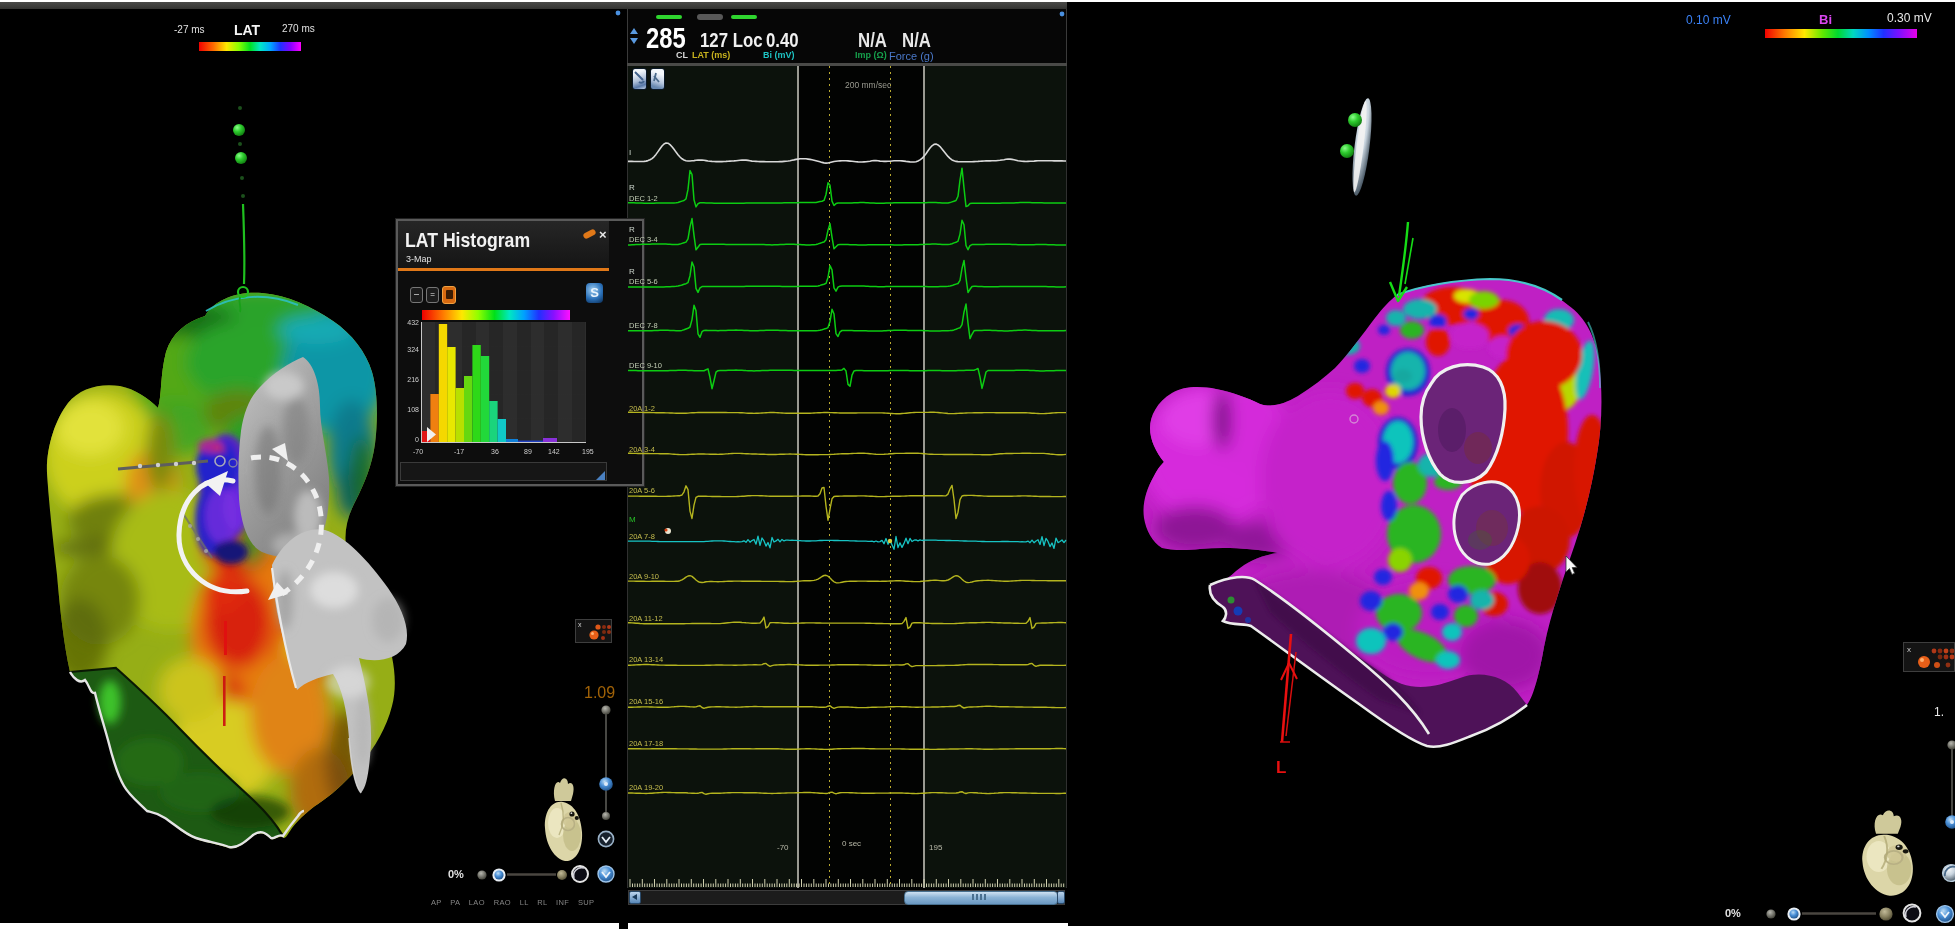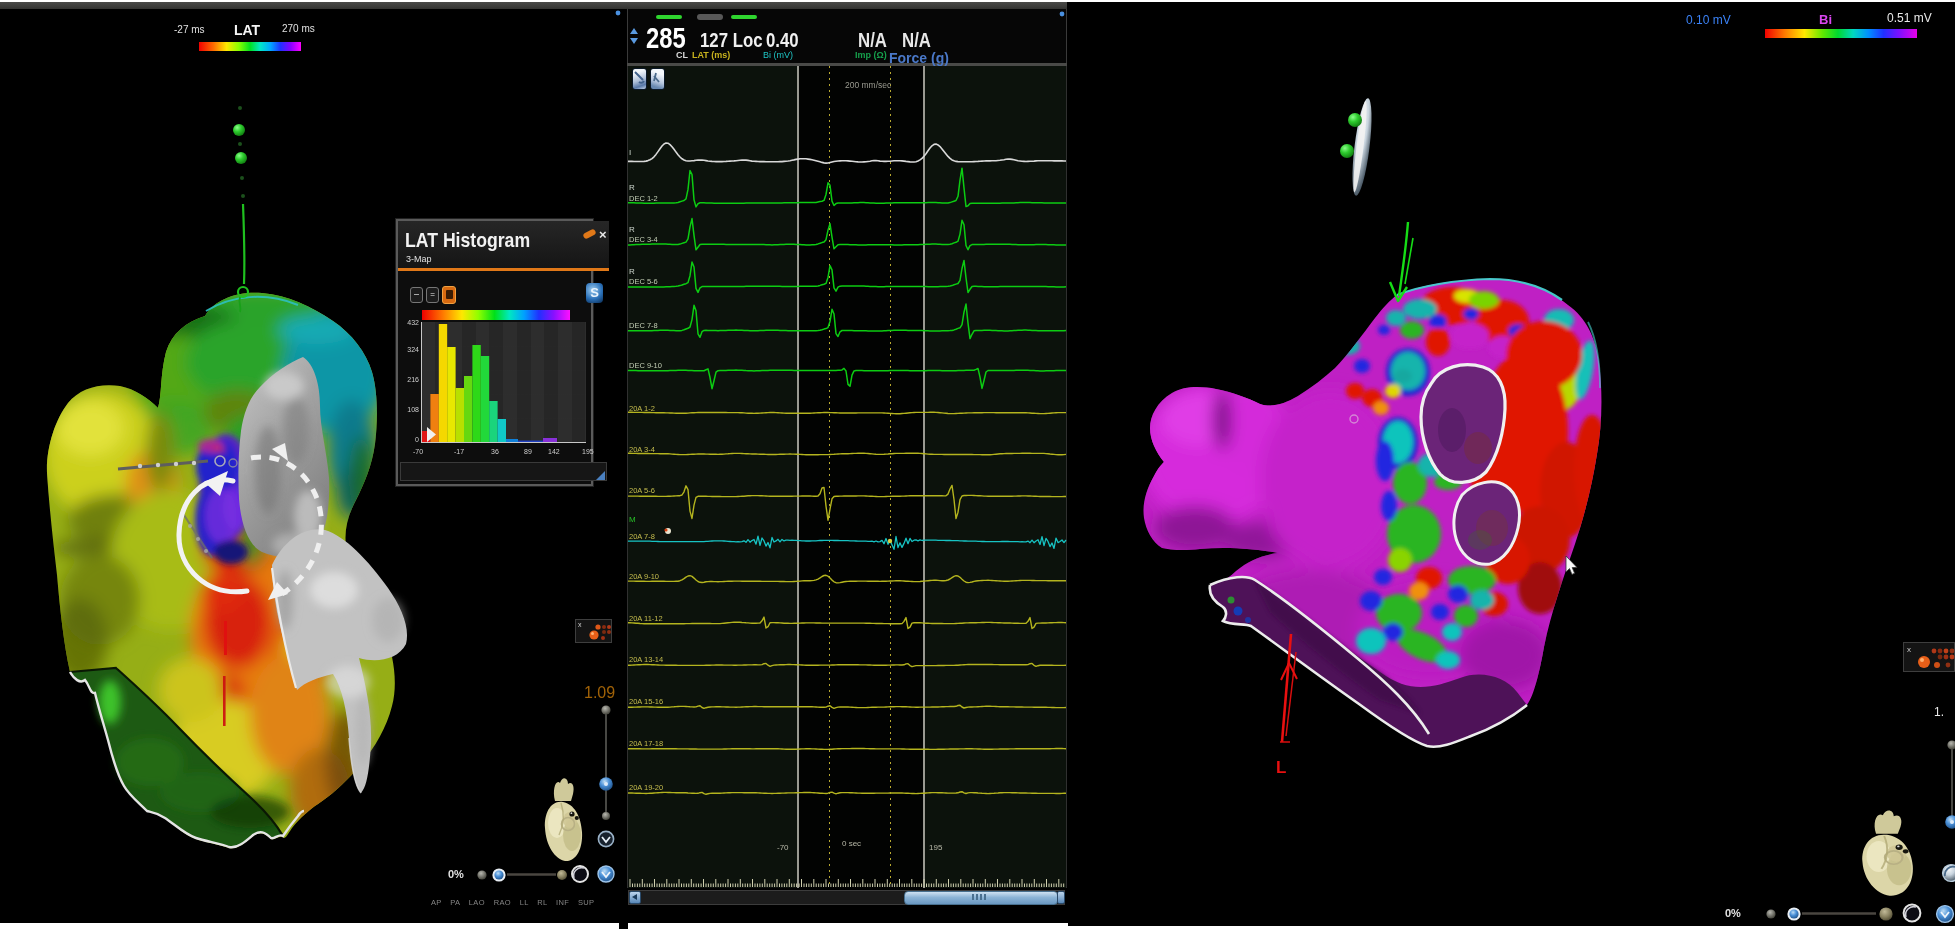--- a/index.html
+++ b/index.html
@@ -26,23 +26,23 @@
 <div class="a" style="left:656px;top:15px;width:26px;height:4px;background:#2fd52f;border-radius:2px"></div>
 <div class="a" style="left:697px;top:14px;width:26px;height:6px;background:#585858;border-radius:3px"></div>
 <div class="a" style="left:731px;top:15px;width:26px;height:4px;background:#2fd52f;border-radius:2px"></div>
 <div class="a" style="left:646px;top:22px;width:44px;height:28px;color:#fff;font-size:29px;font-weight:bold;transform:scaleX(.82);transform-origin:left top">285</div>
 <div class="a" style="left:700px;top:29px;color:#f0f0f0;font-size:20px;font-weight:bold;transform:scaleX(.84);transform-origin:left top">127 Loc</div>
 <div class="a" style="left:766px;top:29px;color:#f0f0f0;font-size:20px;font-weight:bold;transform:scaleX(.84);transform-origin:left top">0.40</div>
 <div class="a" style="left:858px;top:29px;color:#e8e8e8;font-size:20px;font-weight:bold;transform:scaleX(.84);transform-origin:left top">N/A</div>
 <div class="a" style="left:902px;top:29px;color:#e8e8e8;font-size:20px;font-weight:bold;transform:scaleX(.84);transform-origin:left top">N/A</div>
 <div class="a" style="left:676px;top:50px;color:#d8d8d8;font-size:9px;font-weight:bold">CL</div>
 <div class="a" style="left:692px;top:50px;color:#c8b31e;font-size:9px;font-weight:bold">LAT (ms)</div>
-<div class="a" style="left:763px;top:50px;color:#1ec3c3;font-size:9px;font-weight:normal">Bi (mV)</div>
+<div class="a" style="left:763px;top:50px;color:#1ec3c3;font-size:9px;font-weight:bold">Bi (mV)</div>
 <div class="a" style="left:855px;top:50px;color:#16a04c;font-size:9px;font-weight:bold">Imp (Ω)</div>
-<div class="a" style="left:889px;top:50px;color:#4a78c8;font-size:14px;font-weight:bold">Force (g)</div>
+<div class="a" style="left:889px;top:50px;color:#4a78c8;font-size:11px;font-weight:normal">Force (g)</div>
 
 <svg class="a" style="left:0;top:0" width="1100" height="60">
  <polygon points="630,34 638,34 634,28" fill="#5a9ae0"></polygon>
  <polygon points="630,38 638,38 634,44" fill="#5a9ae0"></polygon>
  <circle cx="618" cy="13" r="2.4" fill="#4a90e0"></circle>
  <circle cx="1062" cy="14" r="2.4" fill="#4a90e0"></circle>
 </svg>
 
 <div class="a" style="left:632px;top:68px;width:15px;height:22px;border-radius:3px;background:linear-gradient(160deg,#f2f6fa 20%,#aebfd8 55%,#5878a8 80%,#c5d4e8);border:1px solid #0a1828"></div>
 <div class="a" style="left:650px;top:68px;width:15px;height:22px;border-radius:3px;background:linear-gradient(200deg,#f4f8fc 25%,#b8c8e0 60%,#6888b0 85%);border:1px solid #0a1828"></div>
@@ -51,21 +51,21 @@
  <path d="M24,5 L22,13 M22,8 L27,14" stroke="#4a6a8c" stroke-width="1.8" fill="none"></path>
 </svg>
 
 <div class="a" style="left:174px;top:24px;color:#e0e0e0;font-size:10px">-27 ms</div>
 <div class="a" style="left:234px;top:22px;color:#f5f5f5;font-size:14px;font-weight:bold">LAT</div>
 <div class="a" style="left:282px;top:23px;color:#e0e0e0;font-size:10px">270 ms</div>
 <div class="a" style="left:199px;top:42px;width:102px;height:9px;background:linear-gradient(90deg,#f00000,#ff6a00 14%,#ffe800 27%,#8aff00 39%,#00e020 50%,#00e8c8 60%,#00a8ff 70%,#2030ff 80%,#8800ff 90%,#ff00ff)"></div>
 
 <div class="a" style="left:1686px;top:13px;color:#3b82f6;font-size:12px">0.10 mV</div>
 <div class="a" style="left:1819px;top:12px;color:#d946ef;font-size:13px;font-weight:bold">Bi</div>
-<div class="a" style="left:1887px;top:11px;color:#e8e8e8;font-size:12px">0.51 mV</div>
+<div class="a" style="left:1887px;top:11px;color:#e8e8e8;font-size:12px">0.30 mV</div>
 <div class="a" style="left:1765px;top:29px;width:152px;height:9px;background:linear-gradient(90deg,#f00000,#ff7a00 13%,#ffe800 26%,#60e800 38%,#00d830 48%,#00d8c0 58%,#0090ff 68%,#2030ff 78%,#7a10ff 88%,#e800e8)"></div>
 
 <svg class="a" style="left:0;top:0" width="1955" height="929" viewBox="0 0 1955 929">
 <defs>
  <filter id="b5" x="-30%" y="-30%" width="160%" height="160%">
         <feGaussianBlur stdDeviation="5"></feGaussianBlur>
       </filter>
  <filter id="b8" x="-30%" y="-30%" width="160%" height="160%">
         <feGaussianBlur stdDeviation="8"></feGaussianBlur>
       </filter>
@@ -418,21 +418,21 @@
       <circle cx="1794" cy="914" r="4.6" fill="url(#bluk)"></circle>
  <line x1="1802" y1="913.5" x2="1876" y2="913.5" stroke="#4a4640" stroke-width="2.6"></line>
  <circle cx="1886" cy="914" r="6.6" fill="url(#bgek)"></circle>
  <circle cx="1912" cy="913" r="8.4" fill="#0c0c14" stroke="#e4e4e4" stroke-width="2"></circle>
  <path d="M1906,917 A8,8 0 0 1 1916,907" stroke="#cfcfd8" stroke-width="1.6" fill="none"></path>
  <circle cx="1945" cy="914" r="8.4" fill="url(#bluk)" stroke="#9ec4e8" stroke-width="1.4"></circle>
  <path d="M1941,912 L1945,917 L1949,912" stroke="#eef4fa" stroke-width="1.8" fill="none"></path>
 </g>
 </svg>
 
-<div class="a" style="left:396px;top:219px;width:197px;height:267px;background:#0d0d0d;border:2px solid #5a5a5a;outline:1px solid #222">
+<div class="a" style="left:396px;top:219px;width:248px;height:267px;background:#0d0d0d;border:2px solid #5a5a5a;outline:1px solid #222">
  <div class="a" style="left:0;top:0;width:211px;height:47px;background:linear-gradient(#262626,#151515)"></div>
  <div class="a" style="left:7px;top:7px;color:#f2f2f2;font-size:21px;font-weight:bold;transform:scaleX(.84);transform-origin:left top;white-space:nowrap">LAT Histogram</div>
  <div class="a" style="left:8px;top:33px;color:#e0e0e0;font-size:9px">3-Map</div>
  <div class="a" style="left:185px;top:10px;width:13px;height:6px;background:#e07818;border-radius:3px;transform:rotate(-28deg)"></div>
  <div class="a" style="left:201px;top:6px;color:#e8e8e8;font-size:13px;font-weight:bold">×</div>
  <div class="a" style="left:0;top:47px;width:211px;height:3px;background:#e07818"></div>
 
  <div class="a" style="left:12px;top:66px;width:13px;height:16px;background:#1c1c1c;border:1.5px solid #777;border-radius:3px;color:#eee;font-size:9px;text-align:center;line-height:13px">–</div>
  <div class="a" style="left:28px;top:66px;width:13px;height:16px;background:#1c1c1c;border:1.5px solid #777;border-radius:3px;color:#eee;font-size:8px;text-align:center;line-height:13px">=</div>
  <div class="a" style="left:44px;top:65px;width:14px;height:18px;background:#d86a10;border:1.5px solid #f0a040;border-radius:3px"></div>

